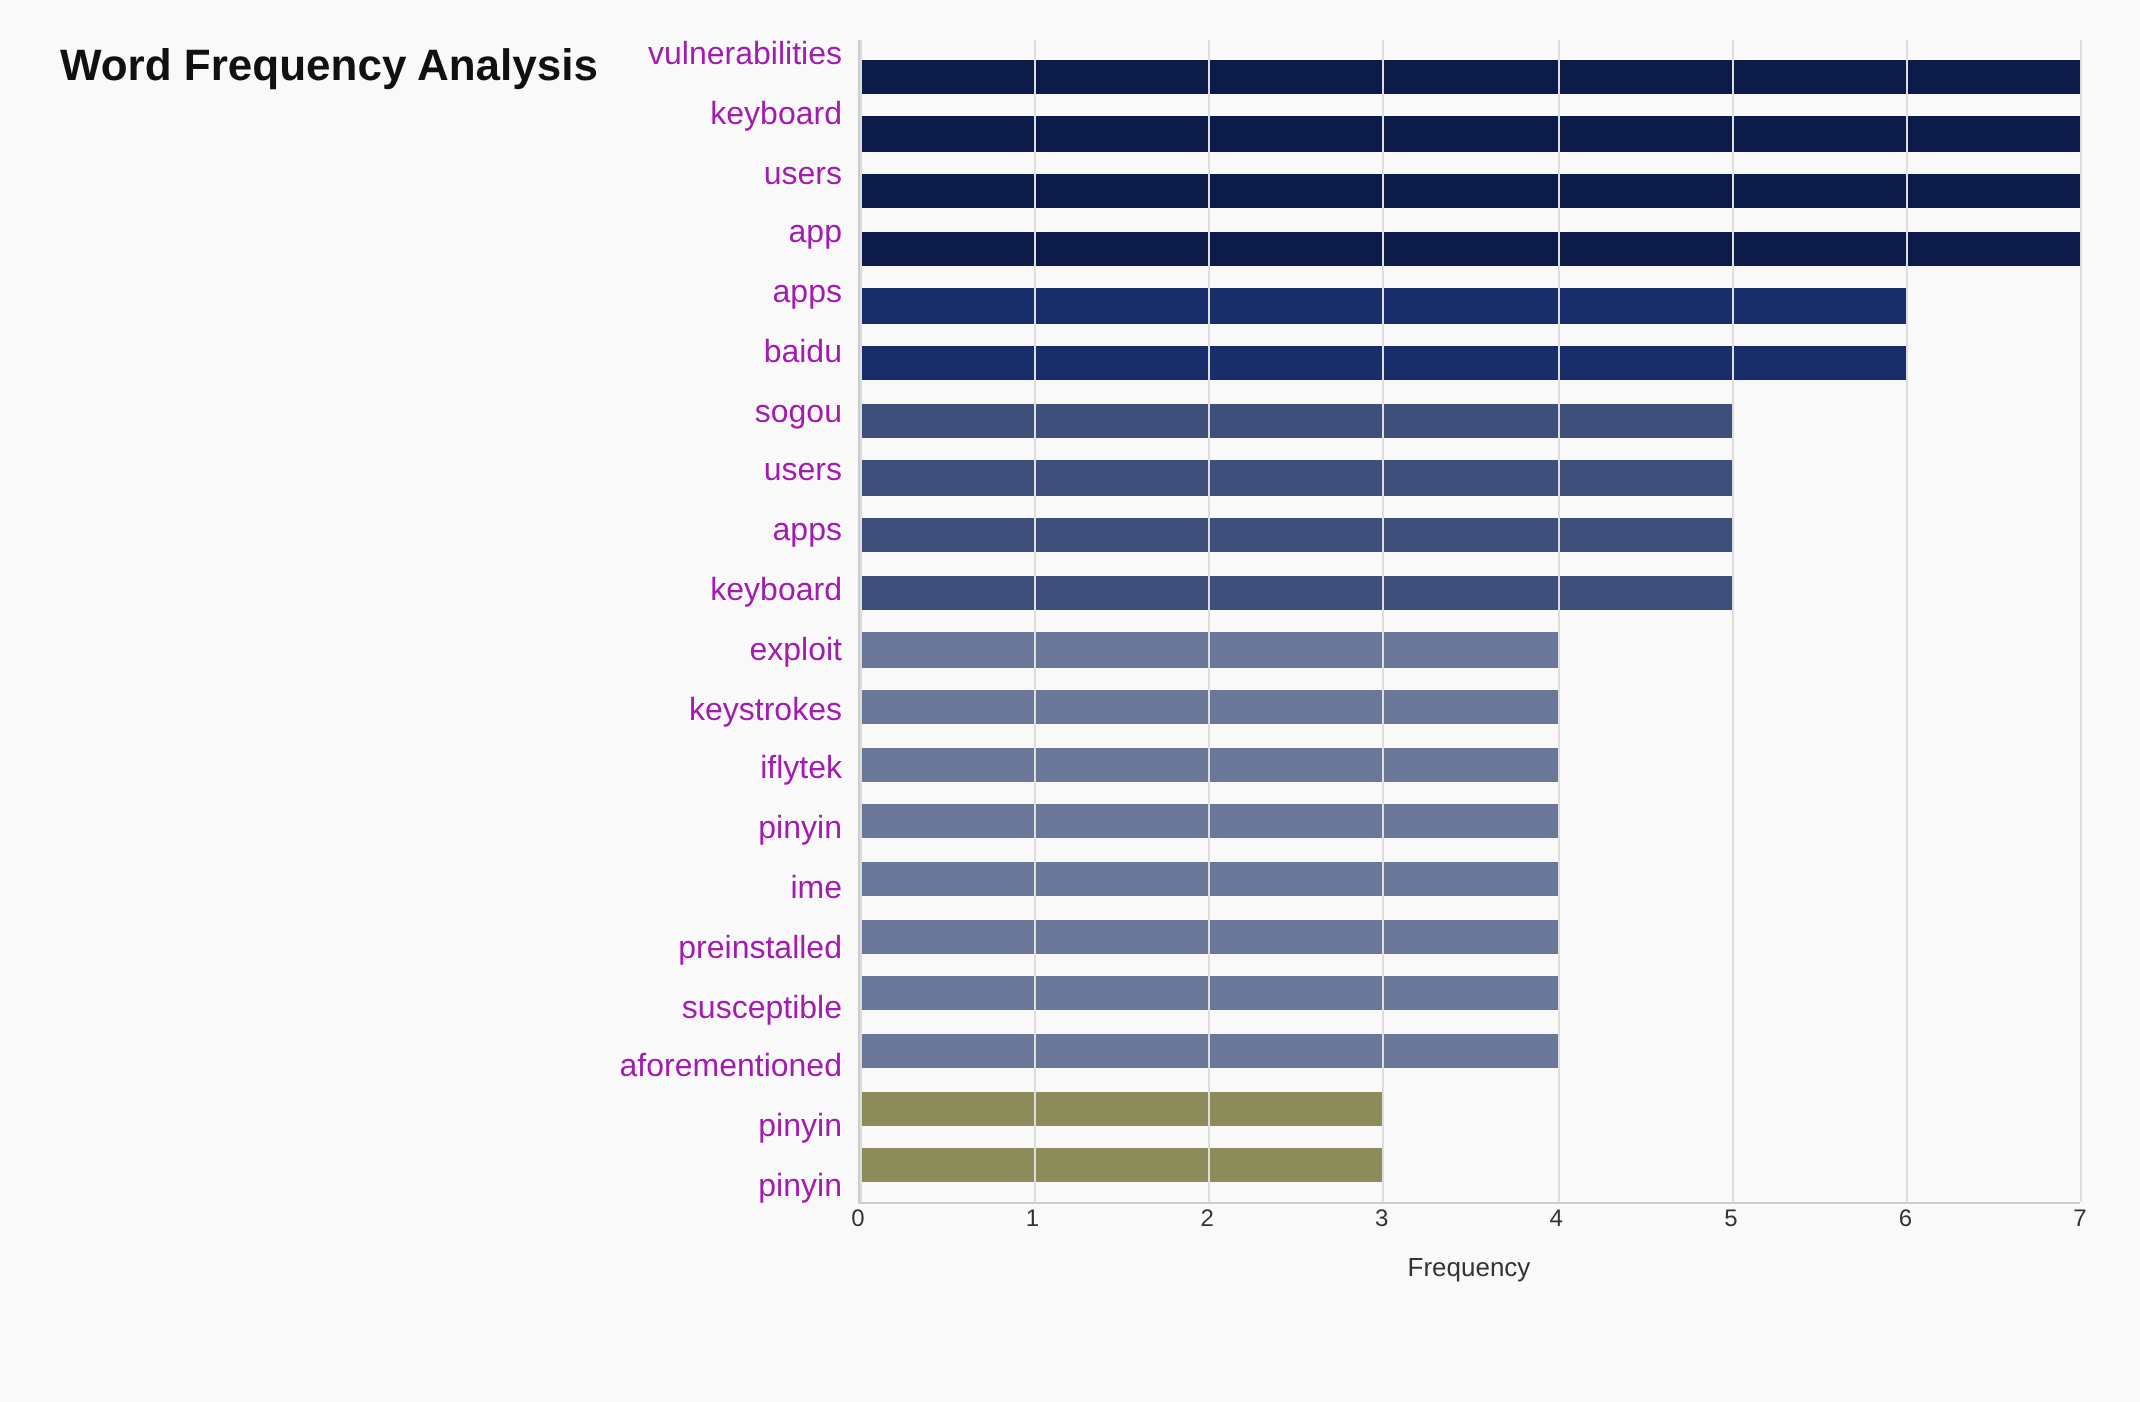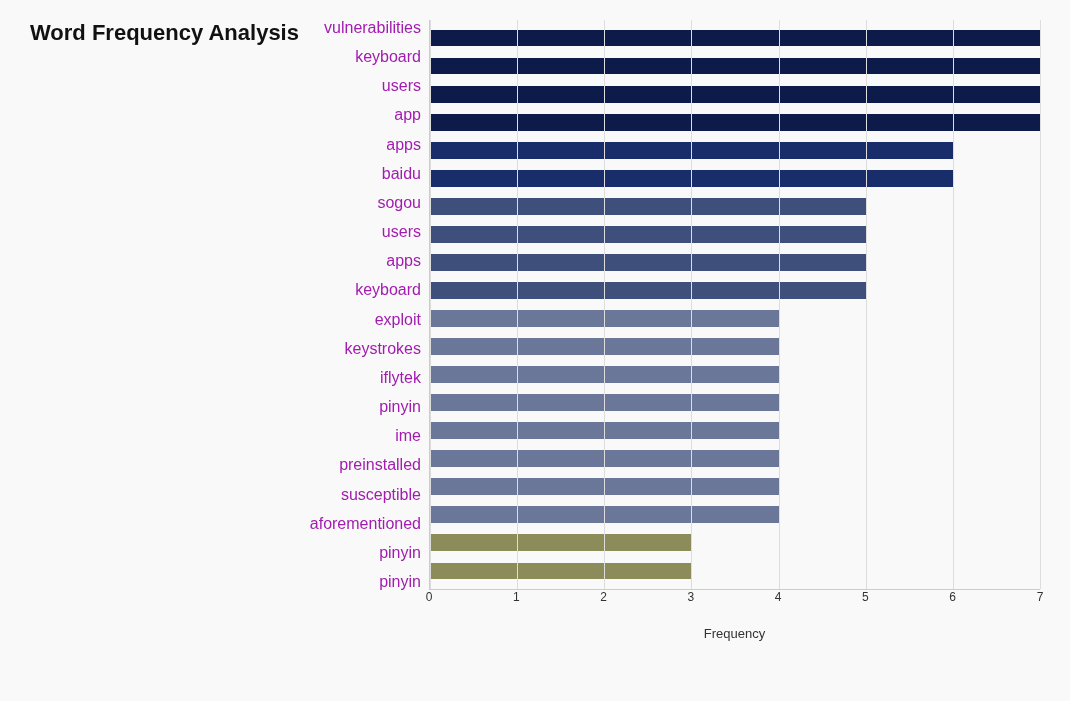--- a/index.html
+++ b/index.html
@@ -98,21 +98,21 @@
     .x-tick {
       position: absolute;
       font-size: 12px;
       color: #333;
       transform: translateX(-50%);
     }
     .x-label {
       text-align: center;
       font-size: 13px;
       color: #333;
-      margin-top: 16px;
+      margin-top: 4px;
     }
   </style>
 </head>
 <body>
 
 <div class="chart-container">
   <div class="chart-title">Word Frequency Analysis</div>
 
   <div class="chart-area">
     <div class="bars-section">

